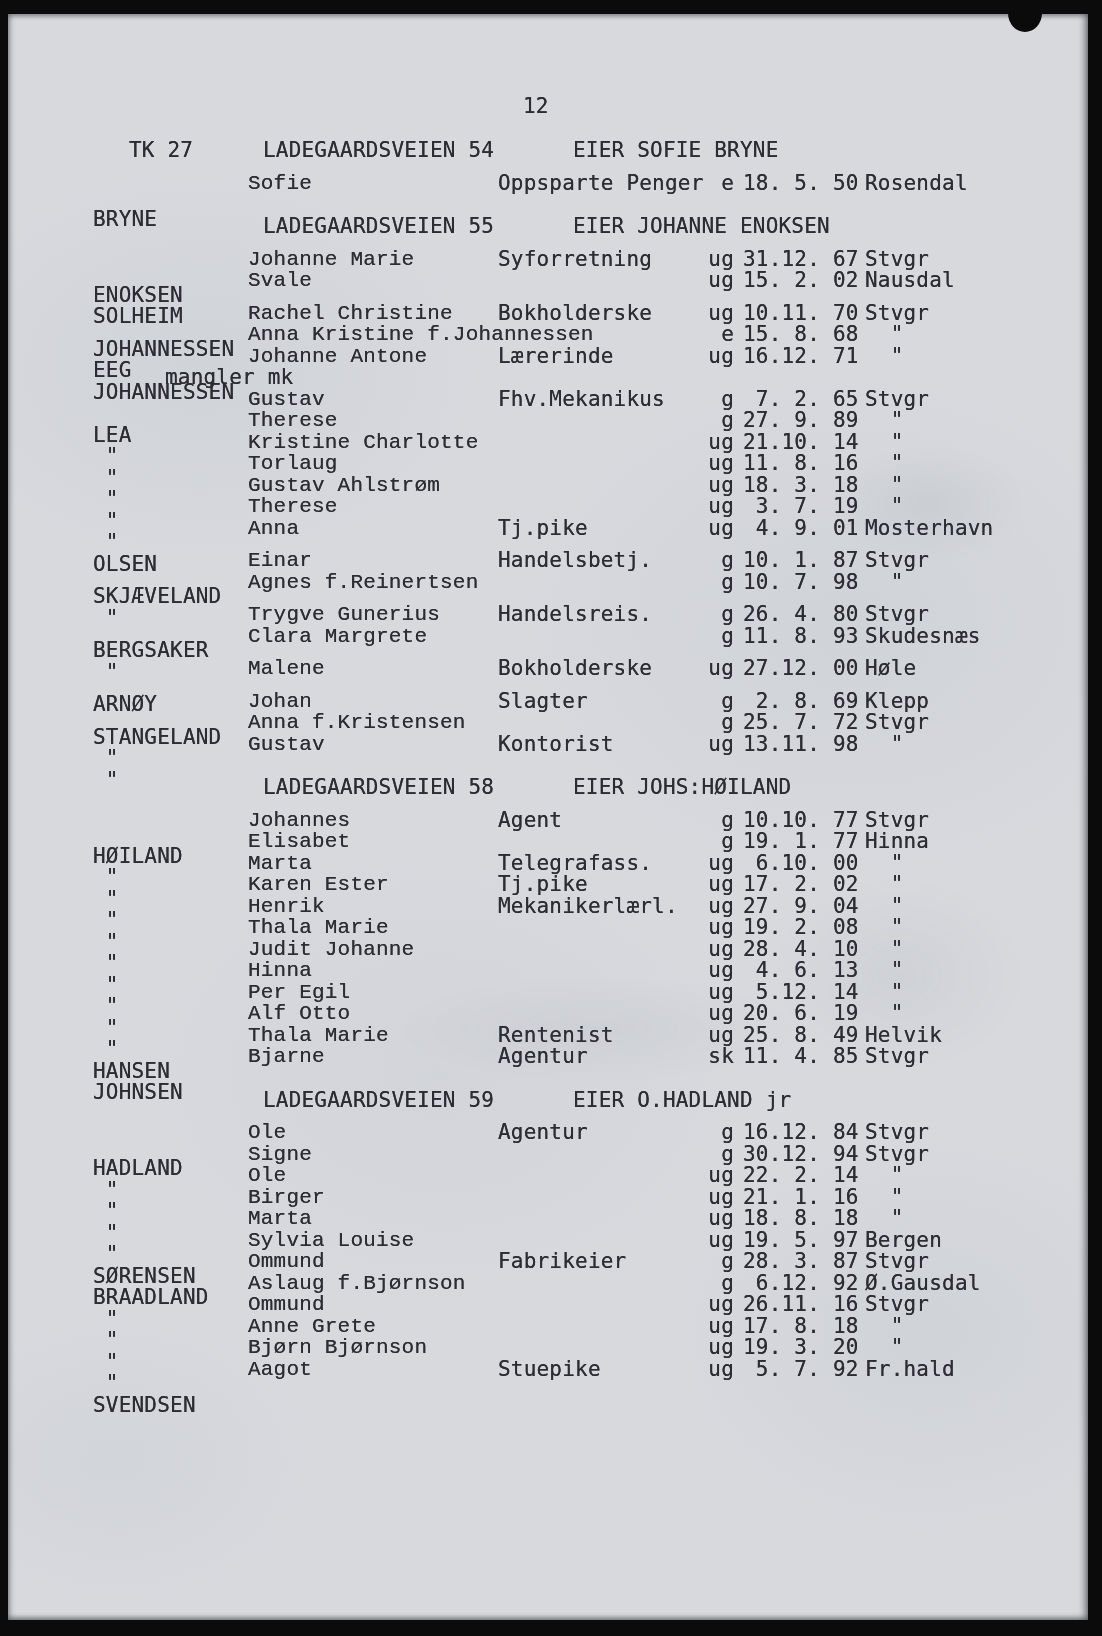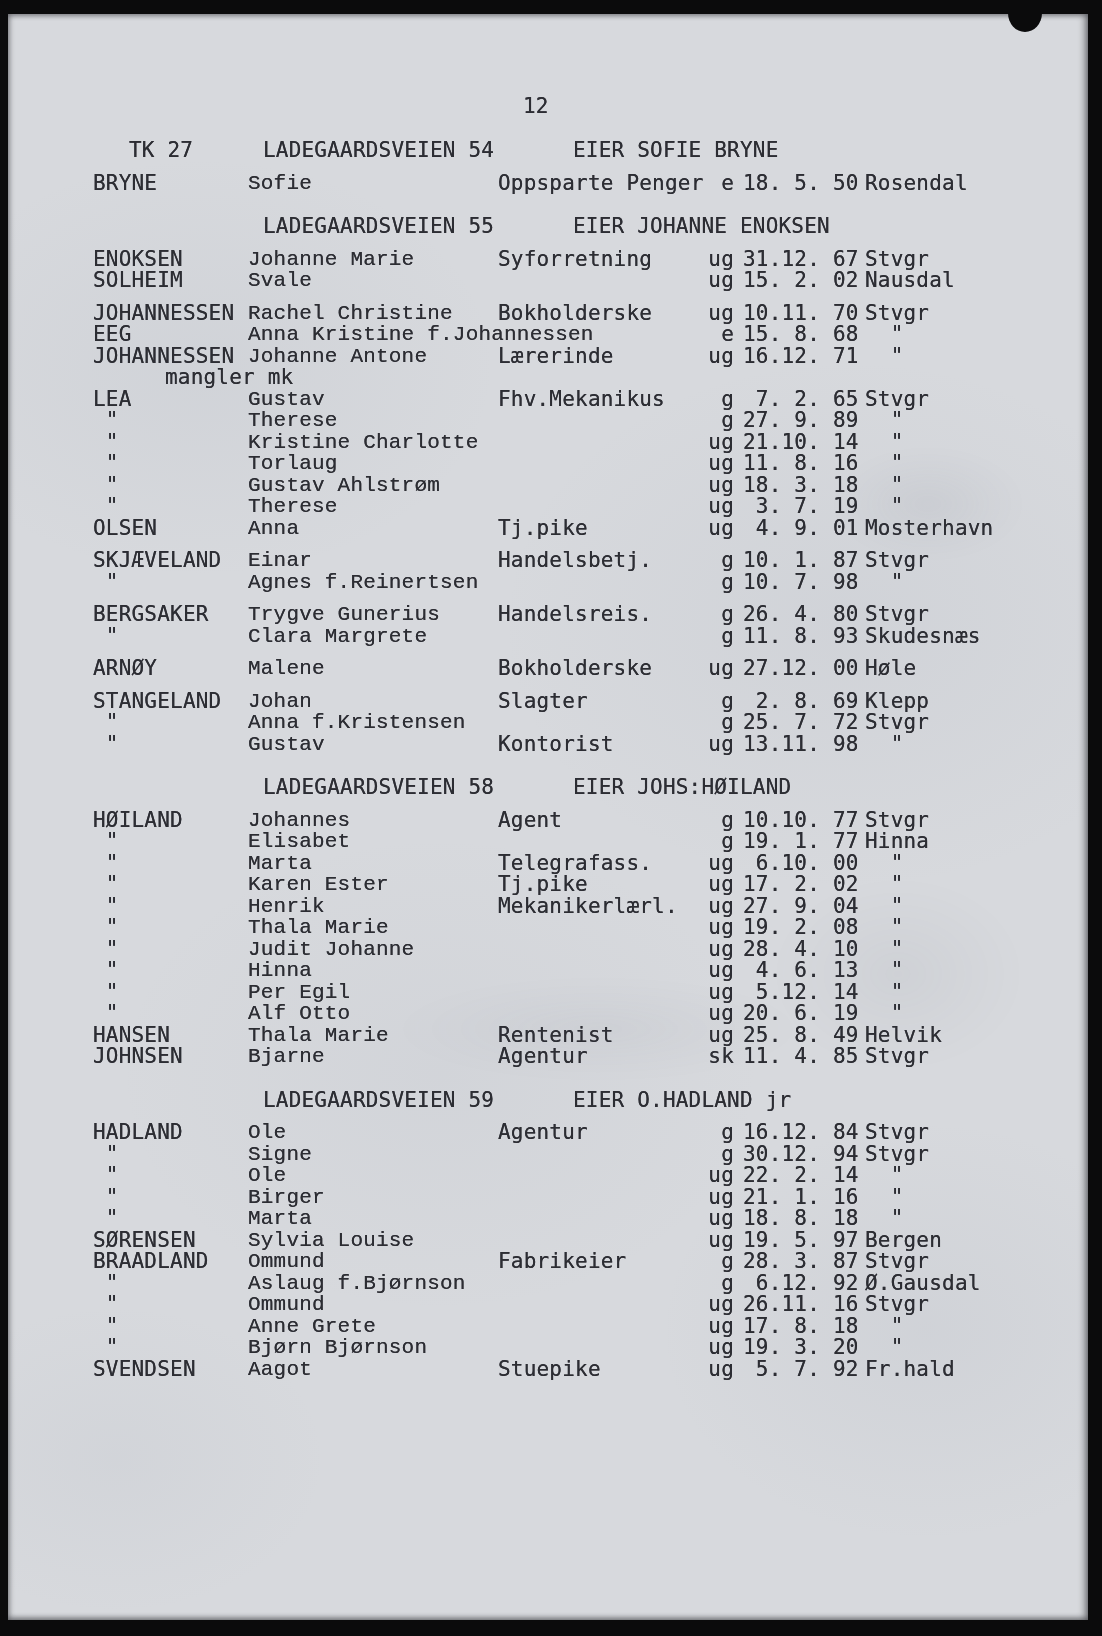--- a/index.html
+++ b/index.html
@@ -41,21 +41,21 @@
     font-size:21px;line-height:21.5px;
     color:#2c2d33;
     text-shadow:0 0 0.6px rgba(42,42,50,0.85);
     white-space:pre;
     letter-spacing:0.2px;
   }
   .pn{position:static;}
   .c-tk{left:85px;margin-left:36px;}
   .c-street{left:255px;}
   .c-eier{left:565px;}
-  .c-sur{left:85px;}
+  .c-sur{left:85px;margin-top:36px;}
   .c-fn{left:240px;font-family:Liberation Mono, monospace;}
   .c-occ{left:490px;}
   .c-st{left:682px;width:44px;text-align:right;}
   .c-dt{left:735px;}
   .c-pl{left:857px;}
   .c-note{left:157px;}
 </style>
 </head>
 <body>
 

